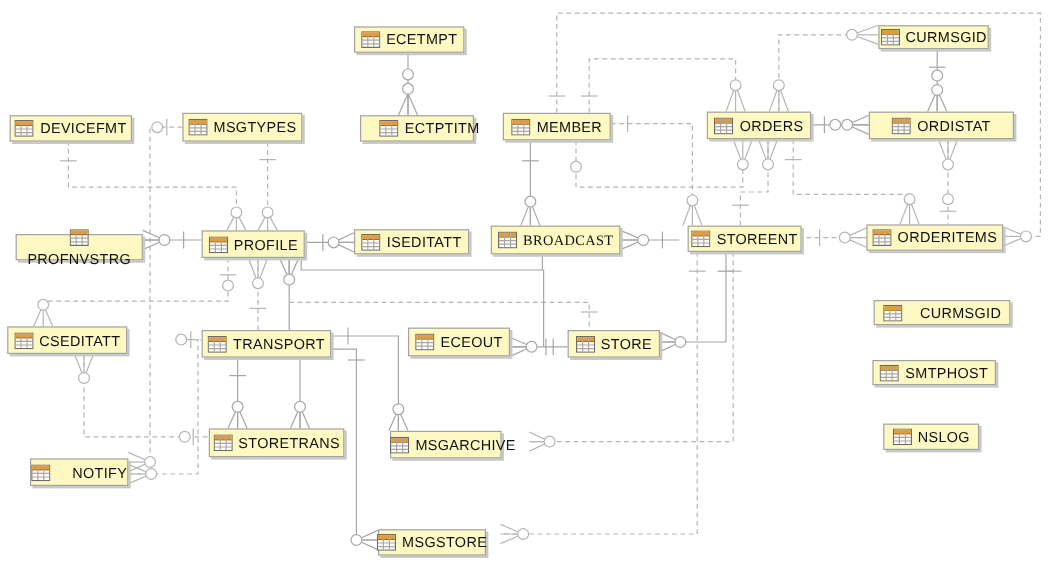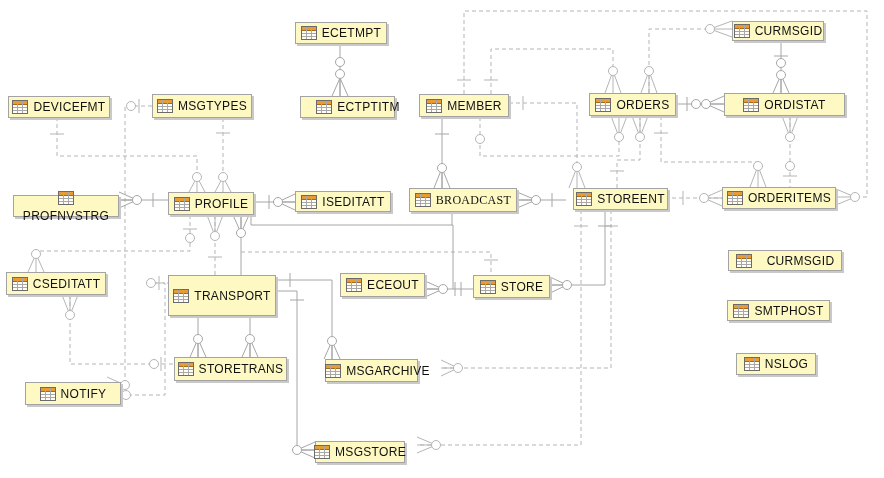--- a/index.html
+++ b/index.html
@@ -467,21 +467,21 @@
             <rect x="0.5" y="0.5" width="15" height="13" fill="#fffdf6" stroke="#6b6b6b"></rect>
             <rect x="1" y="1" width="14" height="3" fill="#e89b33"></rect>
             <rect x="1" y="4" width="14" height="1" fill="#a86a1a"></rect>
             <line x1="5.5" y1="1" x2="5.5" y2="13" stroke="#a8a8a8" stroke-width="1"></line>
             <line x1="10.5" y1="1" x2="10.5" y2="13" stroke="#a8a8a8" stroke-width="1"></line>
             <line x1="1" y1="7.5" x2="15" y2="7.5" stroke="#a8a8a8" stroke-width="1"></line>
             <line x1="1" y1="10.5" x2="15" y2="10.5" stroke="#a8a8a8" stroke-width="1"></line>
           </svg></span>
         <span class="entity-label">CSEDITATT</span>
       </div>
-      <div class="entity" style="left: 168px; top: 275px; width: 108px; height: 41px;">
+      <div class="entity" style="left: 168px; top: 275px; width: 108px; height: 23px;">
         <span class="tbl-icon"><svg width="16" height="14" viewBox="0 0 16 14">
             <rect x="0.5" y="0.5" width="15" height="13" fill="#fffdf6" stroke="#6b6b6b"></rect>
             <rect x="1" y="1" width="14" height="3" fill="#e89b33"></rect>
             <rect x="1" y="4" width="14" height="1" fill="#a86a1a"></rect>
             <line x1="5.5" y1="1" x2="5.5" y2="13" stroke="#a8a8a8" stroke-width="1"></line>
             <line x1="10.5" y1="1" x2="10.5" y2="13" stroke="#a8a8a8" stroke-width="1"></line>
             <line x1="1" y1="7.5" x2="15" y2="7.5" stroke="#a8a8a8" stroke-width="1"></line>
             <line x1="1" y1="10.5" x2="15" y2="10.5" stroke="#a8a8a8" stroke-width="1"></line>
           </svg></span>
         <span class="entity-label">TRANSPORT</span>
@@ -563,21 +563,21 @@
             <rect x="0.5" y="0.5" width="15" height="13" fill="#fffdf6" stroke="#6b6b6b"></rect>
             <rect x="1" y="1" width="14" height="3" fill="#e89b33"></rect>
             <rect x="1" y="4" width="14" height="1" fill="#a86a1a"></rect>
             <line x1="5.5" y1="1" x2="5.5" y2="13" stroke="#a8a8a8" stroke-width="1"></line>
             <line x1="10.5" y1="1" x2="10.5" y2="13" stroke="#a8a8a8" stroke-width="1"></line>
             <line x1="1" y1="7.5" x2="15" y2="7.5" stroke="#a8a8a8" stroke-width="1"></line>
             <line x1="1" y1="10.5" x2="15" y2="10.5" stroke="#a8a8a8" stroke-width="1"></line>
           </svg></span>
         <span class="entity-label">NSLOG</span>
       </div>
-      <div class="entity" style="left: 25px; top: 382px; width: 96px; height: 23px;">
+      <div class="entity" style="left: 25px; top: 382px; width: 82px; height: 23px; justify-content: space-between;">
         <span class="tbl-icon"><svg width="16" height="14" viewBox="0 0 16 14">
             <rect x="0.5" y="0.5" width="15" height="13" fill="#fffdf6" stroke="#6b6b6b"></rect>
             <rect x="1" y="1" width="14" height="3" fill="#e89b33"></rect>
             <rect x="1" y="4" width="14" height="1" fill="#a86a1a"></rect>
             <line x1="5.5" y1="1" x2="5.5" y2="13" stroke="#a8a8a8" stroke-width="1"></line>
             <line x1="10.5" y1="1" x2="10.5" y2="13" stroke="#a8a8a8" stroke-width="1"></line>
             <line x1="1" y1="7.5" x2="15" y2="7.5" stroke="#a8a8a8" stroke-width="1"></line>
             <line x1="1" y1="10.5" x2="15" y2="10.5" stroke="#a8a8a8" stroke-width="1"></line>
           </svg></span>
         <span class="entity-label">NOTIFY</span>

